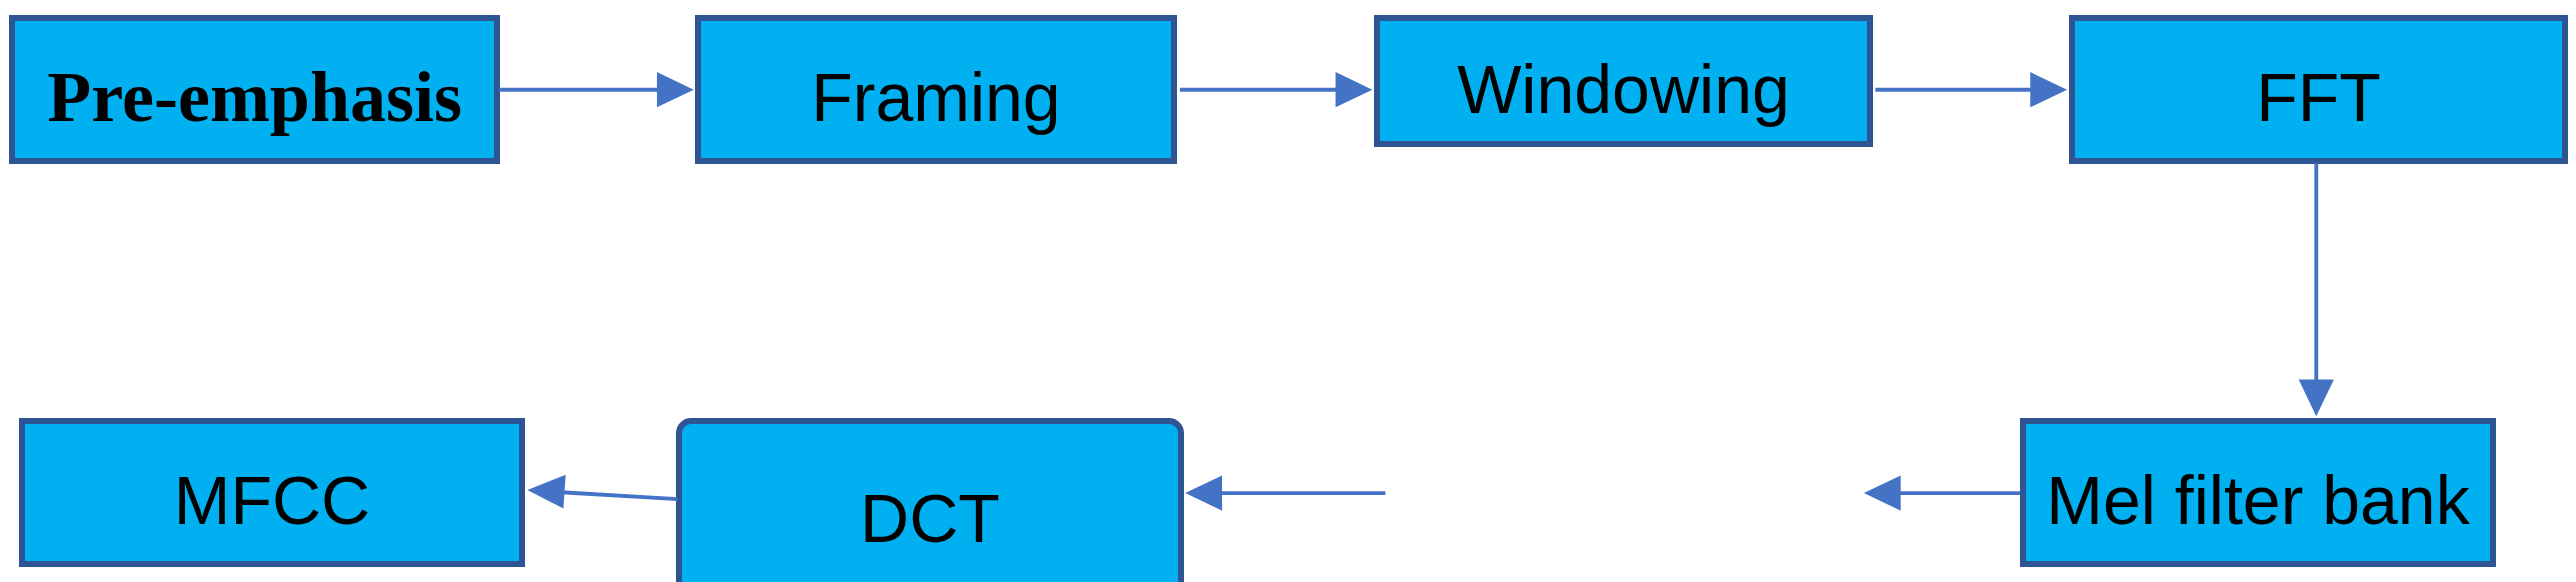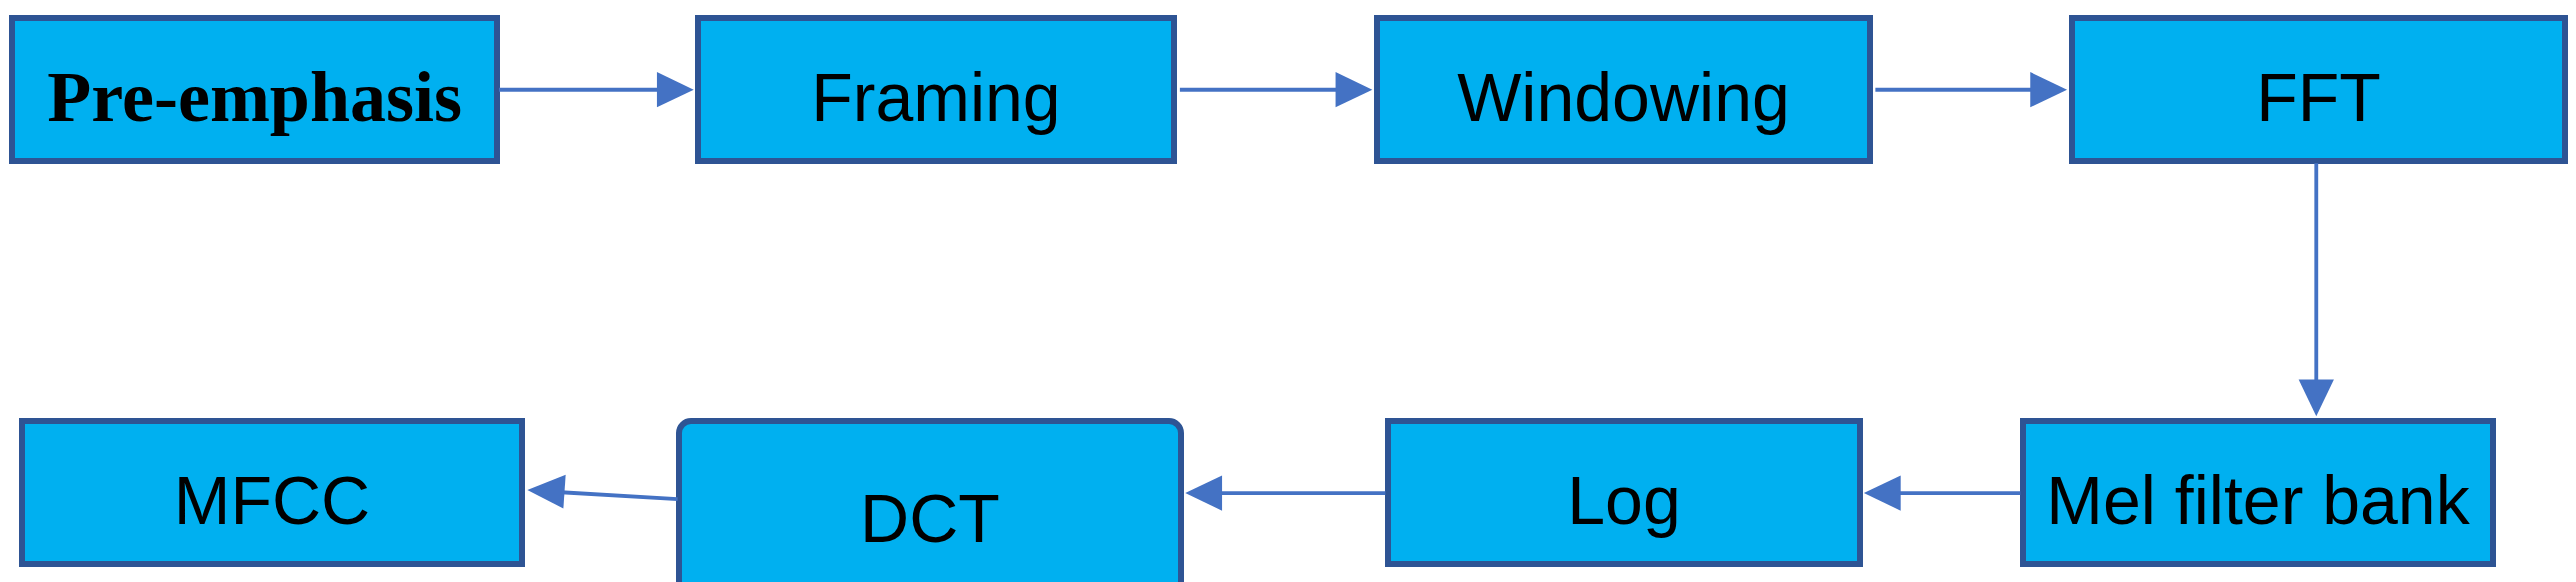--- a/index.html
+++ b/index.html
@@ -29,21 +29,21 @@
     color:var(--text);
     font-size:68px;
     line-height:1;
     padding-top:15px;
     white-space:nowrap;
   }
   
   .b1{left:9.2px;  top:15.3px; width:491px; height:149px;
       font-family:"Liberation Serif",serif; font-weight:bold; font-size:72px;}
   .b2{left:695px; top:15.3px; width:482px; height:149px;text-align:right;}
-  .b3{left:1374px;top:15.3px; width:499px; height:149px;}
+  .b3{left:1374px;top:15.3px; width:499px; height:132px;}
   .b4{left:2069px;top:15.3px; width:499px; height:149px;}
   
   .b5{left:19px;  top:418px;width:506px; height:149px;}
   .b6{left:676px; top:418px;width:508px; height:184px;border-radius:15px;}
   .b7{left:1385px;top:418px;width:478px; height:149px;}
   .b8{left:2020px;top:418px;width:476px; height:149px;}
 
   .arrow-layer{
     position:absolute;left:0;top:0;width:2576px;height:582px;
     pointer-events:none;
@@ -67,23 +67,20 @@
   </div>
   <div class="box b4">
     <span>FFT</span>
   </div>
 
   <div class="box b5">
     <span>MFCC</span>
   </div>
   <div class="box b6">
     <span>DCT</span>
-  </div>
-  <div class="box b7">
-    <span>Log</span>
   </div>
   <div class="box b8">
     <span>Mel filter bank</span>
   </div>
 
   <svg class="arrow-layer" viewBox="0 0 3358 759" xmlns="http://www.w3.org/2000/svg" aria-hidden="true">
 
     <g>
       <line x1="650" y1="117" x2="860" y2="117"></line>
       <polygon points="904,117 856,94 856,140"></polygon>

